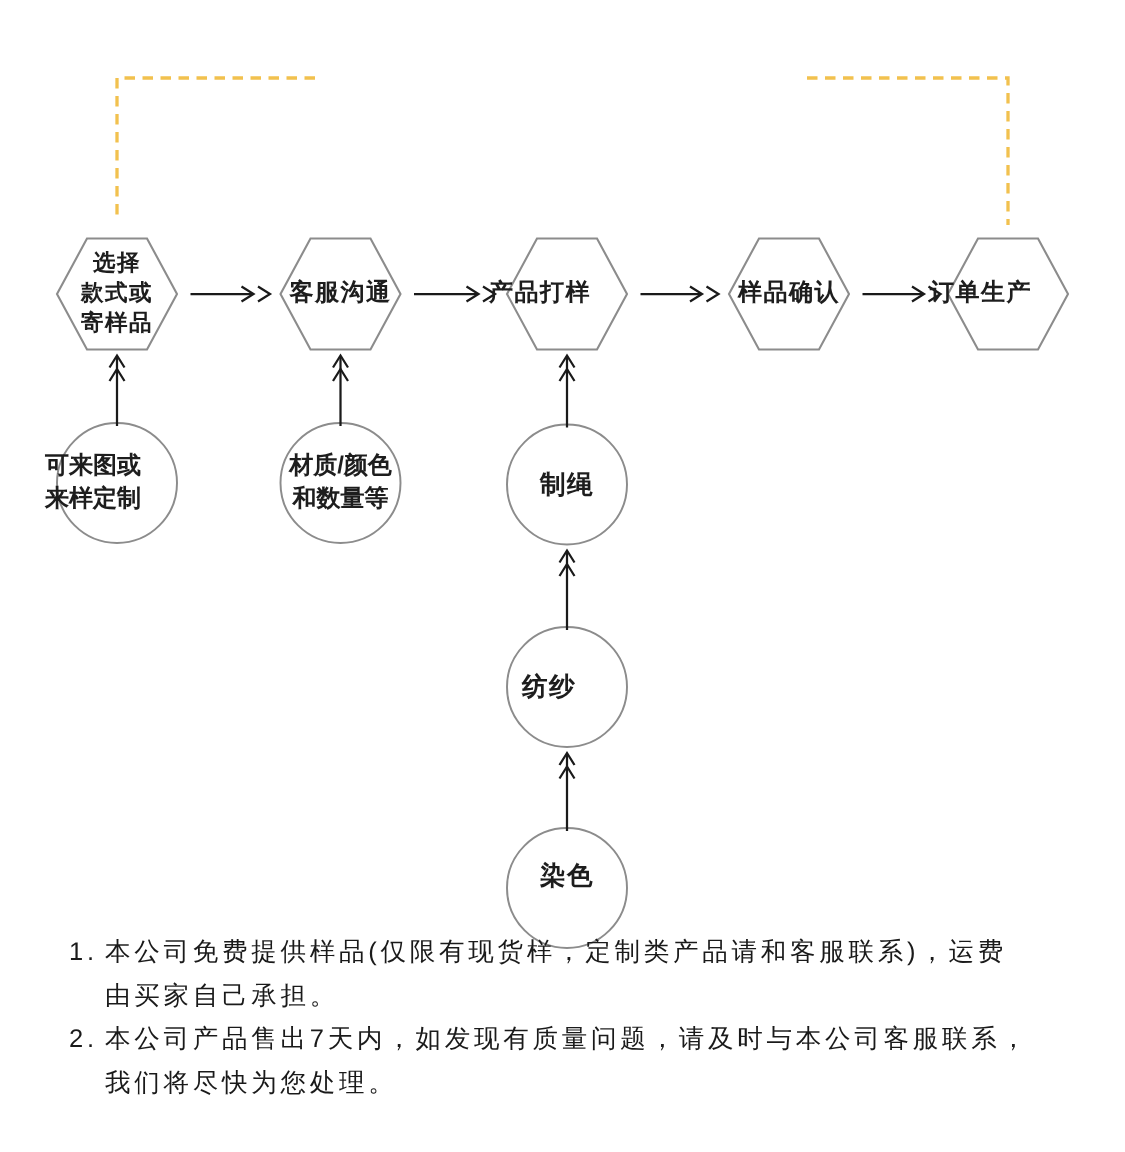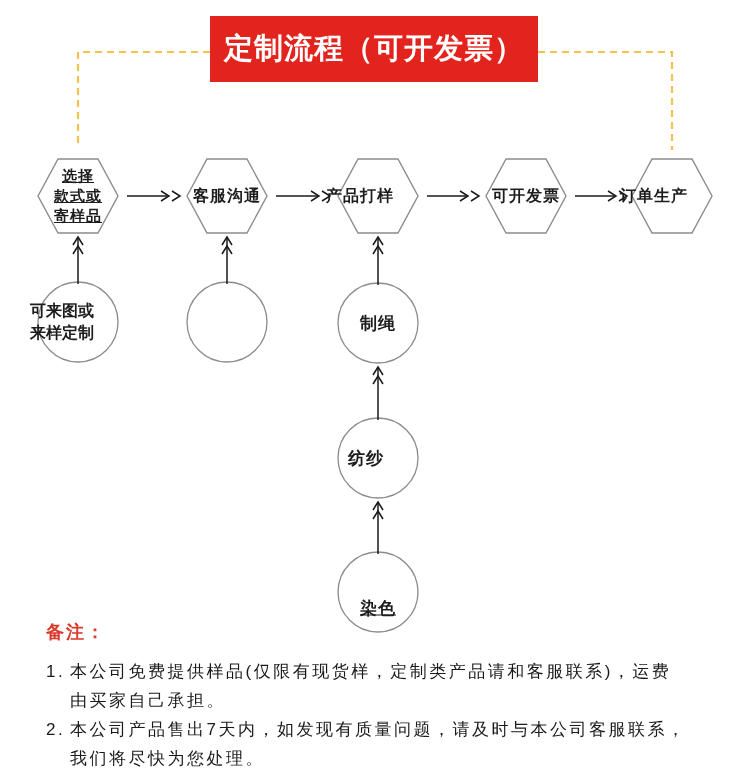--- a/index.html
+++ b/index.html
@@ -35,21 +35,21 @@
   .node-label {
     position: absolute;
     transform: translate(-50%, -50%);
     text-align: center;
     white-space: pre-line;
     color: #1d1d1d;
     font-weight: 600;
     z-index: 2;
   }
   .lbl-hex { font-size: 16px; line-height: 22px; letter-spacing: 1px; }
-  .lbl-hex-small { font-size: 15px; line-height: 20px; letter-spacing: 1px; text-decoration: underline; }
+  .lbl-hex-small { font-size: 15px; line-height: 20px; letter-spacing: 1px; }
   .lbl-circle { font-size: 16px; line-height: 22px; }
   .lbl-circle-single { font-size: 17px; letter-spacing: 1px; }
   .notes {
     position: absolute;
     left: 46px; top: 620px;
     width: 672px;
     z-index: 2;
   }
   .notes-title {
     color: #d93a2b;
@@ -73,21 +73,20 @@
   .note-text {
     white-space: pre-line;
     flex: 1;
   }
 </style>
 </head>
 <body>
 
 <div class="page">
 
-  <div class="banner">定制流程（可开发票）</div>
 
   <svg class="diagram-svg" viewBox="0 0 750 768" xmlns="http://www.w3.org/2000/svg">
 
     <polyline points="210,52 78,52 78,148" fill="none" stroke="#f2c14e" stroke-width="2.2" stroke-dasharray="7 5"></polyline>
     <polyline points="538,52 672,52 672,150" fill="none" stroke="#f2c14e" stroke-width="2.2" stroke-dasharray="7 5"></polyline>
 
     <g fill="none" stroke="#8c8c8c" stroke-width="1.4">
       <polygon points="38,196 58,159 98,159 118,196 98,233 58,233"></polygon>
       <polygon points="187,196 207,159 247,159 267,196 247,233 207,233"></polygon>
       <polygon points="338,196 358,159 398,159 418,196 398,233 358,233"></polygon>
@@ -153,31 +152,32 @@
         <polyline points="373,519 378,511 383,519"></polyline>
       </g>
     </g>
   </svg>
 
   <div class="node-label lbl-hex-small" style="left:78px; top:196px;">选择
 款式或
 寄样品</div>
   <div class="node-label lbl-hex" style="left:227px; top:196px;">客服沟通</div>
   <div class="node-label lbl-hex" style="left:360px; top:196px;">产品打样</div>
-  <div class="node-label lbl-hex" style="left:526px; top:196px;">可开发票</div>
+  <div class="node-label lbl-hex" style="left:526px; top:196px;">样品确认</div>
   <div class="node-label lbl-hex" style="left:654px; top:196px;">订单生产</div>
 
   <div class="node-label lbl-circle" style="left:62px; top:322px;">可来图或
 来样定制</div>
+  <div class="node-label lbl-circle" style="left:227px; top:322px;">材质/颜色
+和数量等</div>
   <div class="node-label lbl-circle-single node-label" style="left:378px; top:323px;font-family:Liberation Serif, serif;">制绳</div>
   <div class="node-label lbl-circle-single node-label" style="left:366px; top:458px;">纺纱</div>
-  <div class="node-label lbl-circle-single node-label" style="left:378px; top:608px;text-decoration:underline;">染色</div>
+  <div class="node-label lbl-circle-single node-label" style="left:378px; top:584px;">染色</div>
 
   <div class="notes">
-    <div class="notes-title">备注：</div>
     <div class="note-item">
       <span class="note-num">1.</span>
       <span class="note-text">本公司免费提供样品(仅限有现货样，定制类产品请和客服联系)，运费
 由买家自己承担。</span>
     </div>
     <div class="note-item">
       <span class="note-num">2.</span>
       <span class="note-text">本公司产品售出7天内，如发现有质量问题，请及时与本公司客服联系，
 我们将尽快为您处理。</span>
     </div>

